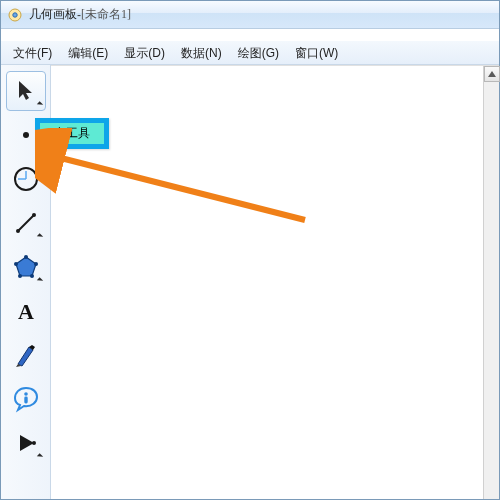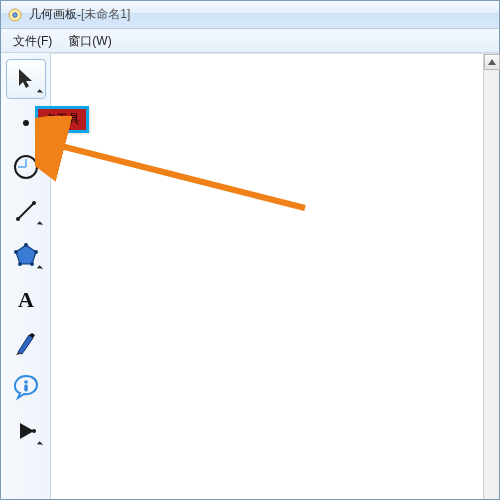--- a/index.html
+++ b/index.html
@@ -6,48 +6,49 @@
   body { font-family: "Microsoft YaHei", "SimSun", Tahoma, sans-serif; font-size: 12px; background: #fff; width: 500px; height: 500px; overflow: hidden; }
   .window { width: 500px; height: 500px; display: flex; flex-direction: column; border: 1px solid #7a9ab8; }
   .titlebar {
     height: 28px; display: flex; align-items: center; padding: 7px 6px;
     background: linear-gradient(to bottom, #f7fbff 0%, #e3eefb 45%, #cfe3f7 46%, #d7e8fa 100%);
     border-bottom: 1px solid #b8cde2;
     color: #3a3a3a;
   }
   .titlebar .app-icon { width: 16px; height: 16px; margin-right: 6px; }
   .titlebar .title-active { font-weight: 400; color: #222; }
-  .titlebar .title-doc { color: #555; }
+  .titlebar .title-doc { color: #555; font-family: Liberation Serif, serif; }
   .menubar {
     height: 24px; display: flex; align-items: center; gap: 4px; padding: 0 6px;
     background: linear-gradient(to bottom, #f3f8fd, #e6effa);
     border-bottom: 1px solid #c9d8e8;
     color: #222;
+    margin-top: 12px;
   }
   .menubar .menu-item { padding: 2px 6px; line-height: 18px; cursor: default; white-space: nowrap; }
   .content { flex: 1; display: flex; position: relative; }
   .toolcol {
     width: 50px; background: linear-gradient(to right, #f6f9fd, #eef4fb);
     border-right: 1px solid #c9d8e8;
     display: flex; flex-direction: column; align-items: center;
     padding-top: 6px; gap: 4px;
   }
   .toolbtn {
     width: 40px; height: 40px; display: flex; align-items: center; justify-content: center;
     border: 1px solid transparent; border-radius: 4px; position: relative;
   }
   .toolbtn.selected, .toolbtn:hover {
     border: 1px solid #9cbfe2; background: linear-gradient(to bottom,#fdfefe,#e7f1fb);
   }
   .tri { position: absolute; right: 3px; bottom: 3px; width: 0; height: 0;
          border-left: 4px solid transparent; border-right: 0; border-top: 5px solid #2a2a2a; transform: rotate(-45deg);}
   .canvas { flex: 1; background: #ffffff; position: relative; border-top: 1px solid #e1e1e1;}
   .tooltip {
-    position: absolute; border: 3px solid #0ea5e9; background: #b91c1c;
-    padding: 2px 6px; font-size: 12px; box-shadow: 1px 1px 2px rgba(0,0,0,0.15);
+    position: absolute; border: 5px solid #0ea5e9; background: #5eead4;
+    padding: 2px 14px; font-size: 12px; box-shadow: 1px 1px 2px rgba(0,0,0,0.15);
     white-space: nowrap;
   }
   .arrow-annot { position: absolute; pointer-events: none; }
   .scrollbar-v {
     position: absolute; right: 0; top: 0; bottom: 0; width: 16px;
     background: #f0f0f0; border-left: 1px solid #d0d0d0;
   }
   .sb-btn { height:16px; width:16px; background: linear-gradient(#fafafa,#e4e4e4); border:1px solid #b8b8b8; display:flex; align-items:center; justify-content:center; }
   .sb-btn svg { display:block; }
   
@@ -64,20 +65,24 @@
         <circle cx="8" cy="8" r="2.2" fill="#6aa7e6" stroke="#2c6bb0"></circle>
       </svg>
     </span>
     <span class="title-active">几何画板</span>
     <span> - </span>
     <span class="title-doc">[未命名1]</span>
   </div>
 
   <div class="menubar">
     <span class="menu-item">文件(F)</span>
+    <span class="menu-item">编辑(E)</span>
+    <span class="menu-item">显示(D)</span>
+    <span class="menu-item">数据(N)</span>
+    <span class="menu-item">绘图(G)</span>
     <span class="menu-item">窗口(W)</span>
   </div>
 
   <div class="content">
     <div class="toolcol">
 
       <div class="toolbtn selected" title="选择工具">
         <svg width="26" height="26" viewBox="0 0 26 26">
           <path d="M6 3 L6 20 L10 16 L13 22 L16 20 L13 15 L19 15 Z" fill="#2a2a2a"></path>
         </svg>

